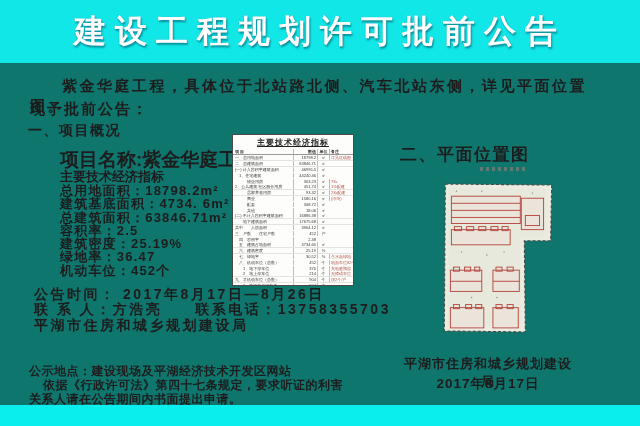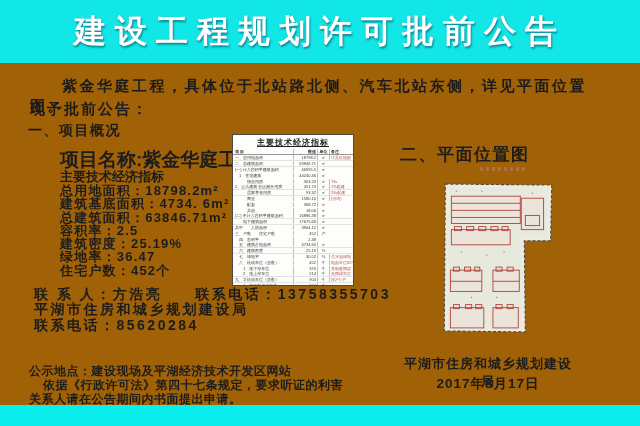--- a/index.html
+++ b/index.html
@@ -1,18 +1,18 @@
 <!DOCTYPE html>
 <html><head>
 <meta charset="utf-8">
 <style>
   html,body{margin:0;padding:0;background:#888;}
   .page{
     position:relative;width:640px;height:426px;margin:0 auto;
-    background:#a16207;overflow:hidden;
+    background:#0f766e;overflow:hidden;
     font-family:"Liberation Sans","DejaVu Sans",sans-serif;
     color:#1c1c1c;
   }
   
   .banner{position:absolute;left:0;top:0;width:640px;height:63px;background:#12e7e7;
     display:flex;align-items:center;justify-content:center;}
   .banner h1{margin:0;font-size:32px;font-weight:bold;color:#ffffff;letter-spacing:9px;
     text-shadow:1px 2px 2px rgba(0,60,85,.5),0 0 1px rgba(0,60,85,.35);white-space:nowrap;}
   .bottom-band{position:absolute;left:0;top:405px;width:640px;height:21px;background:#0beeee;}
 
@@ -91,21 +91,21 @@
       <div class="ind-line">建筑基底面积：4734. 6m²</div>
 
       <div class="ind-line">总建筑面积：63846.71m²</div>
 
       <div class="ind-line">容积率：2.5</div>
 
       <div class="ind-line">建筑密度：25.19%</div>
 
       <div class="ind-line">绿地率：36.47</div>
 
-      <div class="ind-line">住宅户数：452个</div>
+      <div class="ind-line">机动车位：452个</div>
     </div>
 
   <div class="ind-table">
     <div class="tbl-title">主要技术经济指标</div>
     <div class="tbl-header">
       <span class="c-item">项  目</span>
       <span class="c-val">数值</span>
       <span class="c-unit">单位</span>
       <span class="c-note">备注</span>
     </div>
@@ -269,27 +269,27 @@
           <span class="c-item">　　1、地下非机动车位</span>
           <span class="c-val">904</span>
           <span class="c-unit">个</span>
           <span class="c-note"></span>
         </div>
       </div>
   </div>
 
   <div class="details">
 
+      <div class="detail-line">公告时间：  2017年8月17日—8月26日</div>
 
 
       <div class="detail-line">联 系 人：方浩亮　　联系电话：13758355703</div>
 
       <div class="detail-line">平湖市住房和城乡规划建设局</div>
 
-      <div class="detail-line">联系电话：85620284</div>
     </div>
   <p class="notice-loc">公示地点：建设现场及平湖经济技术开发区网站</p>
   <p class="notice-1">依据《行政许可法》第四十七条规定，要求听证的利害</p>
   <p class="notice-2">关系人请在公告期间内书面提出申请。</p>
 
   <h2 class="sec2-heading">二、平面位置图</h2>
   <div class="map-caption-smudge"></div>
 
   <svg class="site-map" viewBox="0 0 112 153" xmlns="http://www.w3.org/2000/svg">
 

